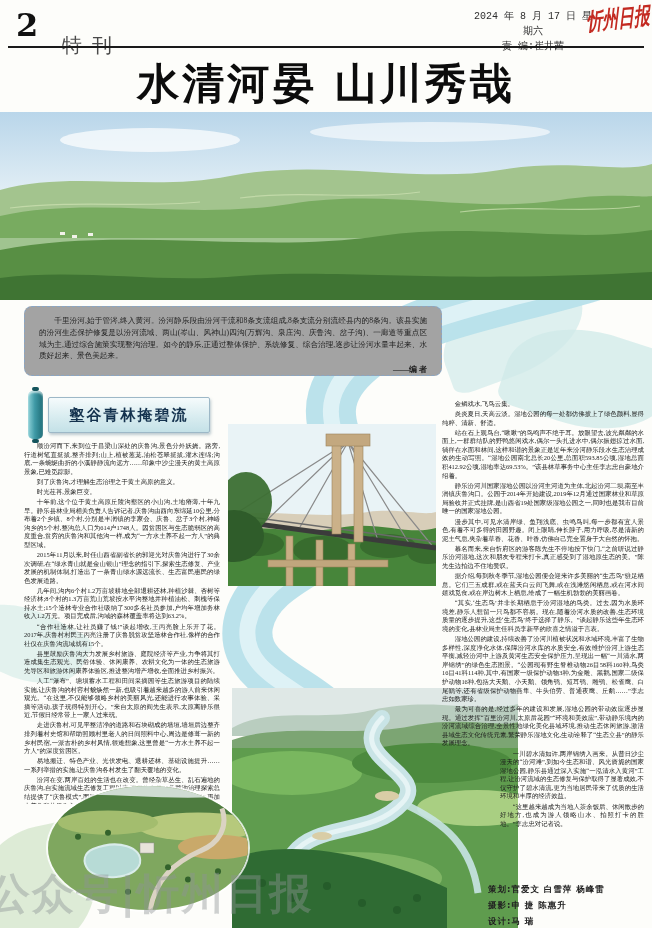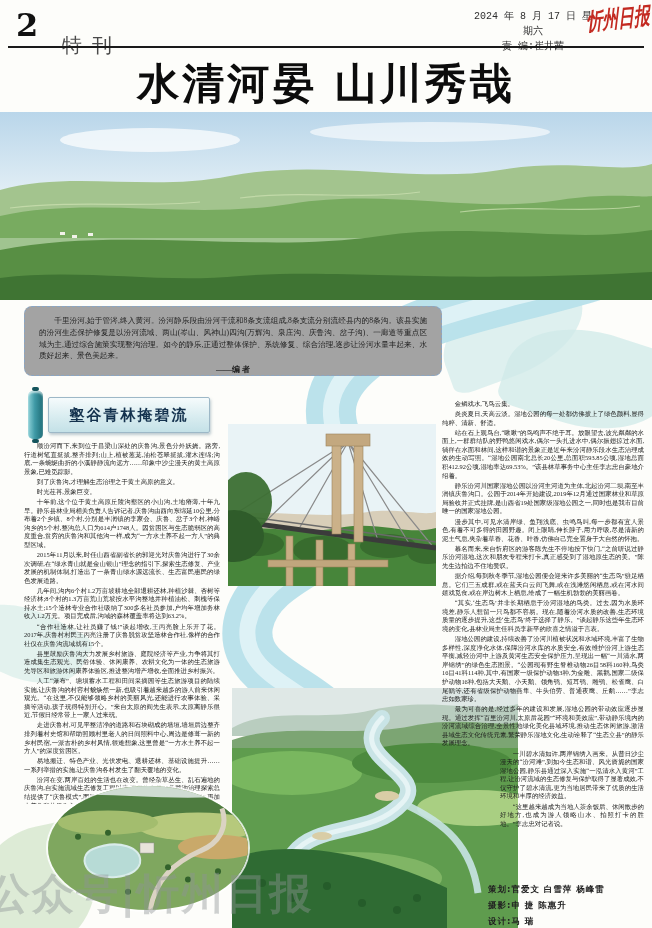--- a/index.html
+++ b/index.html
@@ -39,21 +39,21 @@
   .leaf{z-index:1;border-radius:60% 12% 60% 12%;}
   .leaf-r1{left:438px;top:290px;width:150px;height:84px;background:#d8edec;opacity:.85;transform:rotate(-20deg);}
   .leaf-r2{left:506px;top:330px;width:164px;height:98px;background:#cfe9e8;opacity:.75;transform:rotate(18deg);}
   .leaf-l1{left:-36px;top:608px;width:122px;height:72px;background:#d9eee9;opacity:.75;transform:rotate(28deg);}
   .leaf-bl{left:-26px;top:828px;width:124px;height:124px;background:#d9e9d2;opacity:.9;transform:rotate(-12deg);}
 
   
   .intro{left:24px;top:306px;width:418px;height:70px;border:1px dashed #89a6c6;border-radius:8px;
     background:#a3a3a3;padding:8px 14px;box-sizing:border-box;z-index:3;}
   .intro-text{font-size:7.6px;line-height:1.55;text-align:justify;text-indent:2em;color:#222;margin:0;}
-  .intro-sign{text-align:center;font-size:8px;font-weight:bold;color:#222;margin:2px 0 0;}
+  .intro-sign{text-align:right;font-size:8px;font-weight:bold;color:#222;margin:2px 0 0;}
 
   
   .banner{display:flex;align-items:center;z-index:3;}
   .banner-left{left:28px;top:396px;width:182px;height:38px;}
   .banner-right{left:456px;top:356px;width:188px;height:38px;}
   .roller{width:15px;height:48px;border-radius:5px;flex:0 0 15px;
     background:linear-gradient(90deg,#8fd2d8 0%,#3f9aa6 45%,#1f6d77 100%);
     box-shadow:inset 0 2px 2px rgba(255,255,255,.6);position:relative;}
   .roller:before,.roller:after{content:"";position:absolute;left:4px;width:7px;height:4px;
     background:#14545c;border-radius:2px;}

